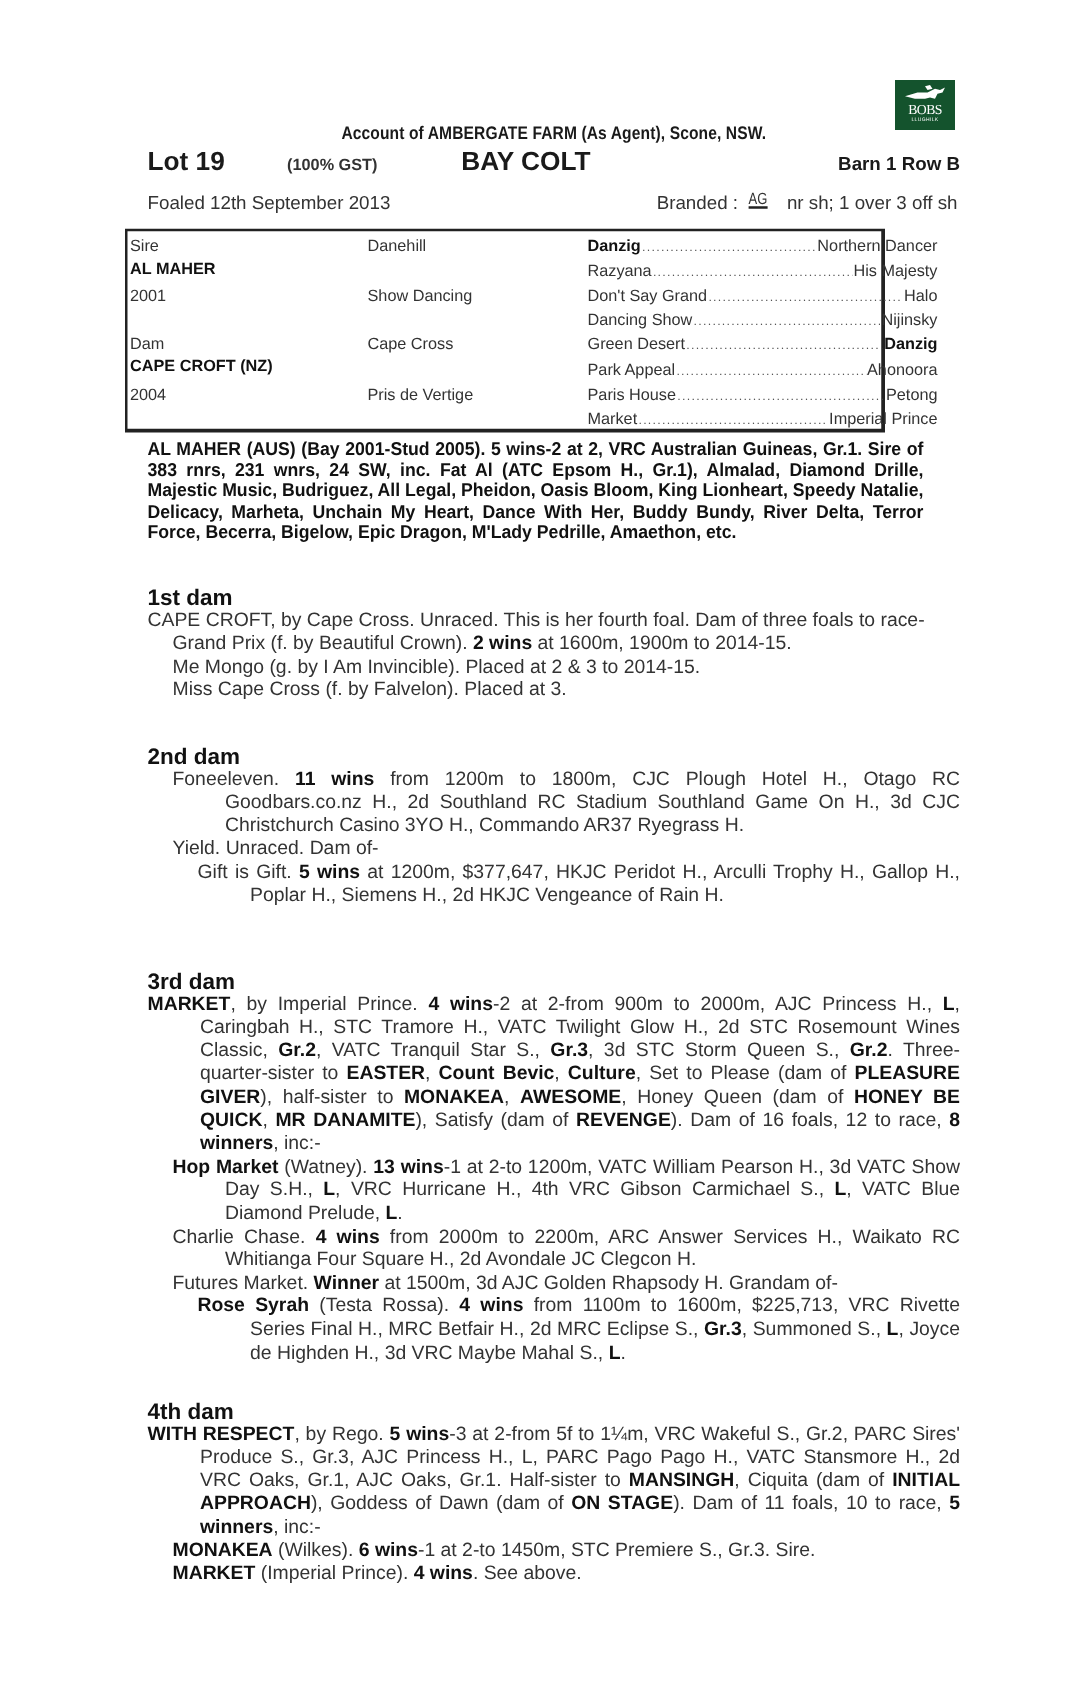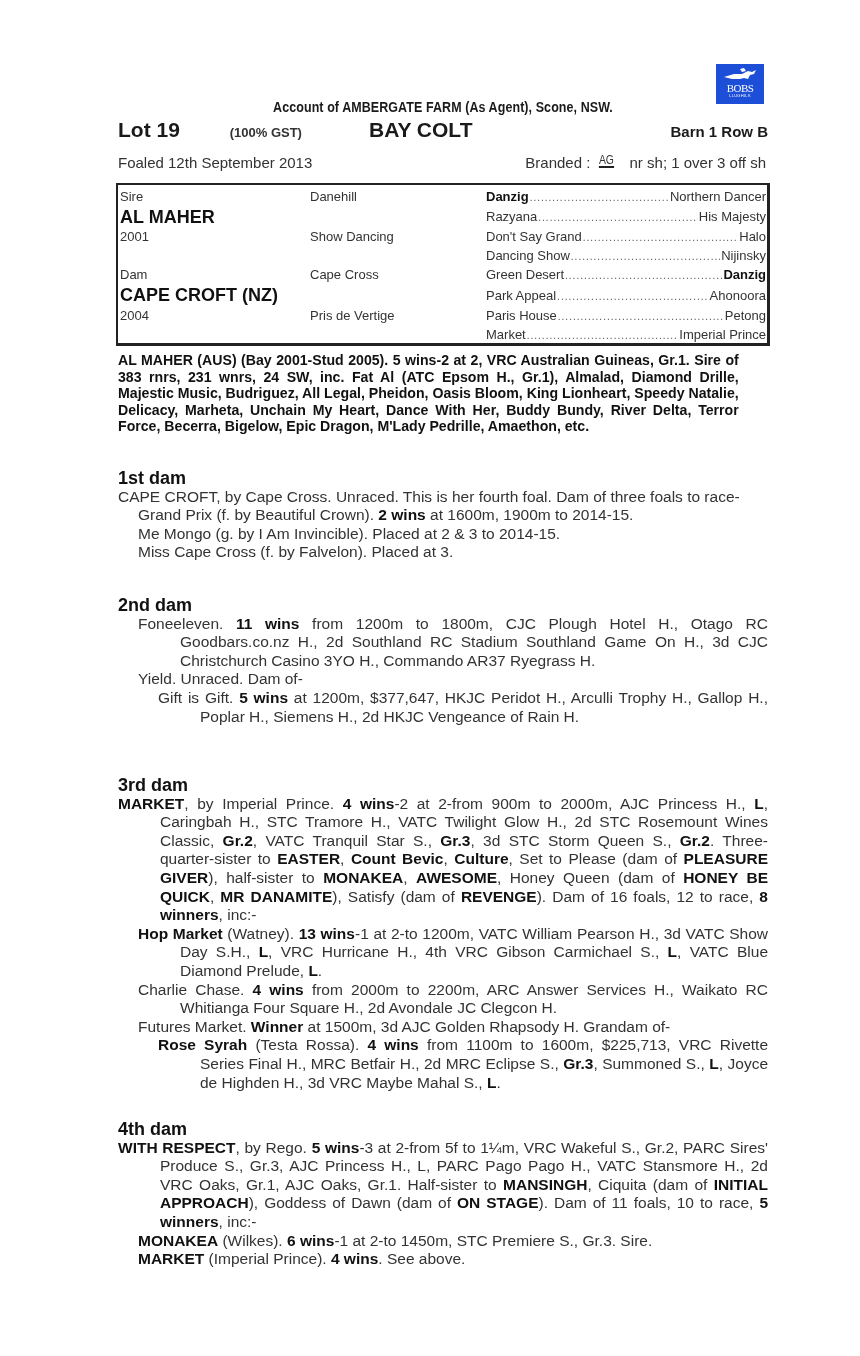--- a/index.html
+++ b/index.html
@@ -1,39 +1,39 @@
 <!DOCTYPE html>
 <html><head>
 <meta charset="utf-8">
 <style>
   * { box-sizing: border-box; margin: 0; padding: 0; }
   html, body { width: 860px; height: 1356px; background: #ffffff; }
   body { position: relative; font-family: "Liberation Sans", sans-serif; color: #1a1a1a; overflow: hidden; }
 
-  .logo { position: absolute; left: 716px; top: 64px; width: 48px; height: 40px; background: #1d4ed8; color: #fff; text-align: center; }
+  .logo { position: absolute; left: 716px; top: 64px; width: 48px; height: 40px; background: #14532d; color: #fff; text-align: center; }
   .logo svg { display: block; margin: 3px auto 0; }
   .logo .logo-word { font-family: "Liberation Serif", serif; font-size: 11px; line-height: 10px; letter-spacing: -0.5px; }
   .logo .logo-sub { font-size: 4px; line-height: 5px; letter-spacing: 0.3px; }
 
   .account { position: absolute; left: 116px; width: 654px; top: 99px; text-align: center; font-weight: bold; font-size: 14.5px; transform: scaleX(0.86); transform-origin: center; letter-spacing: 0.1px; }
 
   .lotrow { position: absolute; left: 116px; width: 654px; top: 118px; height: 28px; }
   .lot { position: absolute; left: 2px; top: 0; font-weight: bold; font-size: 21px; }
   .lot .gst { font-weight: bold; font-size: 13px; color: #333; margin-left: 44px; }
   .colt { position: absolute; left: 253px; top: 0; font-weight: bold; font-size: 21px; }
   .barn { position: absolute; right: 2px; top: 5px; font-weight: bold; font-size: 15px; }
 
   .foalrow { position: absolute; left: 118px; width: 650px; top: 154px; height: 22px; font-size: 15px; color: #333; }
   .foaled { position: absolute; left: 0; top: 0; }
   .branded { position: absolute; right: 2px; top: 0; }
   .brandmark { display: inline-block; font-size: 13px; border-bottom: 2px solid #222; line-height: 12px; margin: 0 10px 0 2px; position: relative; top: -4px; transform: scaleX(0.8); }
 
-  .pedbox { position: absolute; left: 116px; top: 183px; width: 654px; height: 163px; border: 2px solid #222; border-right-width: 3px; border-bottom-width: 3px; font-size: 13px; color: #333; }
+  .pedbox { position: absolute; left: 100px; top: 183px; width: 608px; height: 163px; border: 2px solid #222; border-right-width: 3px; border-bottom-width: 3px; font-size: 13px; color: #333; }
   .ped-cell { position: absolute; white-space: nowrap; }
-  .ped-cell.bold { font-weight: bold; color: #111; font-size: 18px; }
+  .ped-cell.bold { font-weight: bold; color: #111; font-size: 13px; }
   .ped-label { left: 2px; }
   .ped-col2 { left: 192px; }
   .ped-col3 { left: 368px; width: 280px; display: flex; }
   .ped-col3 .n { flex: 0 0 auto; }
   .ped-col3 .dots { flex: 1 1 auto; overflow: hidden; letter-spacing: 1px; color: #555; margin: 0 1px; }
   .ped-col3 .dots::before { content: "................................................................................................."; font-size: 10px; }
   .ped-col3 .s { flex: 0 0 auto; }
   .b { font-weight: bold; color: #111; }
 
   .sire-para { position: absolute; left: 118px; top: 352px; width: 650px; font-weight: bold; font-size: 14.8px; line-height: 16.5px; text-align: justify; transform: scaleX(0.955); transform-origin: left top; color: #111; }

